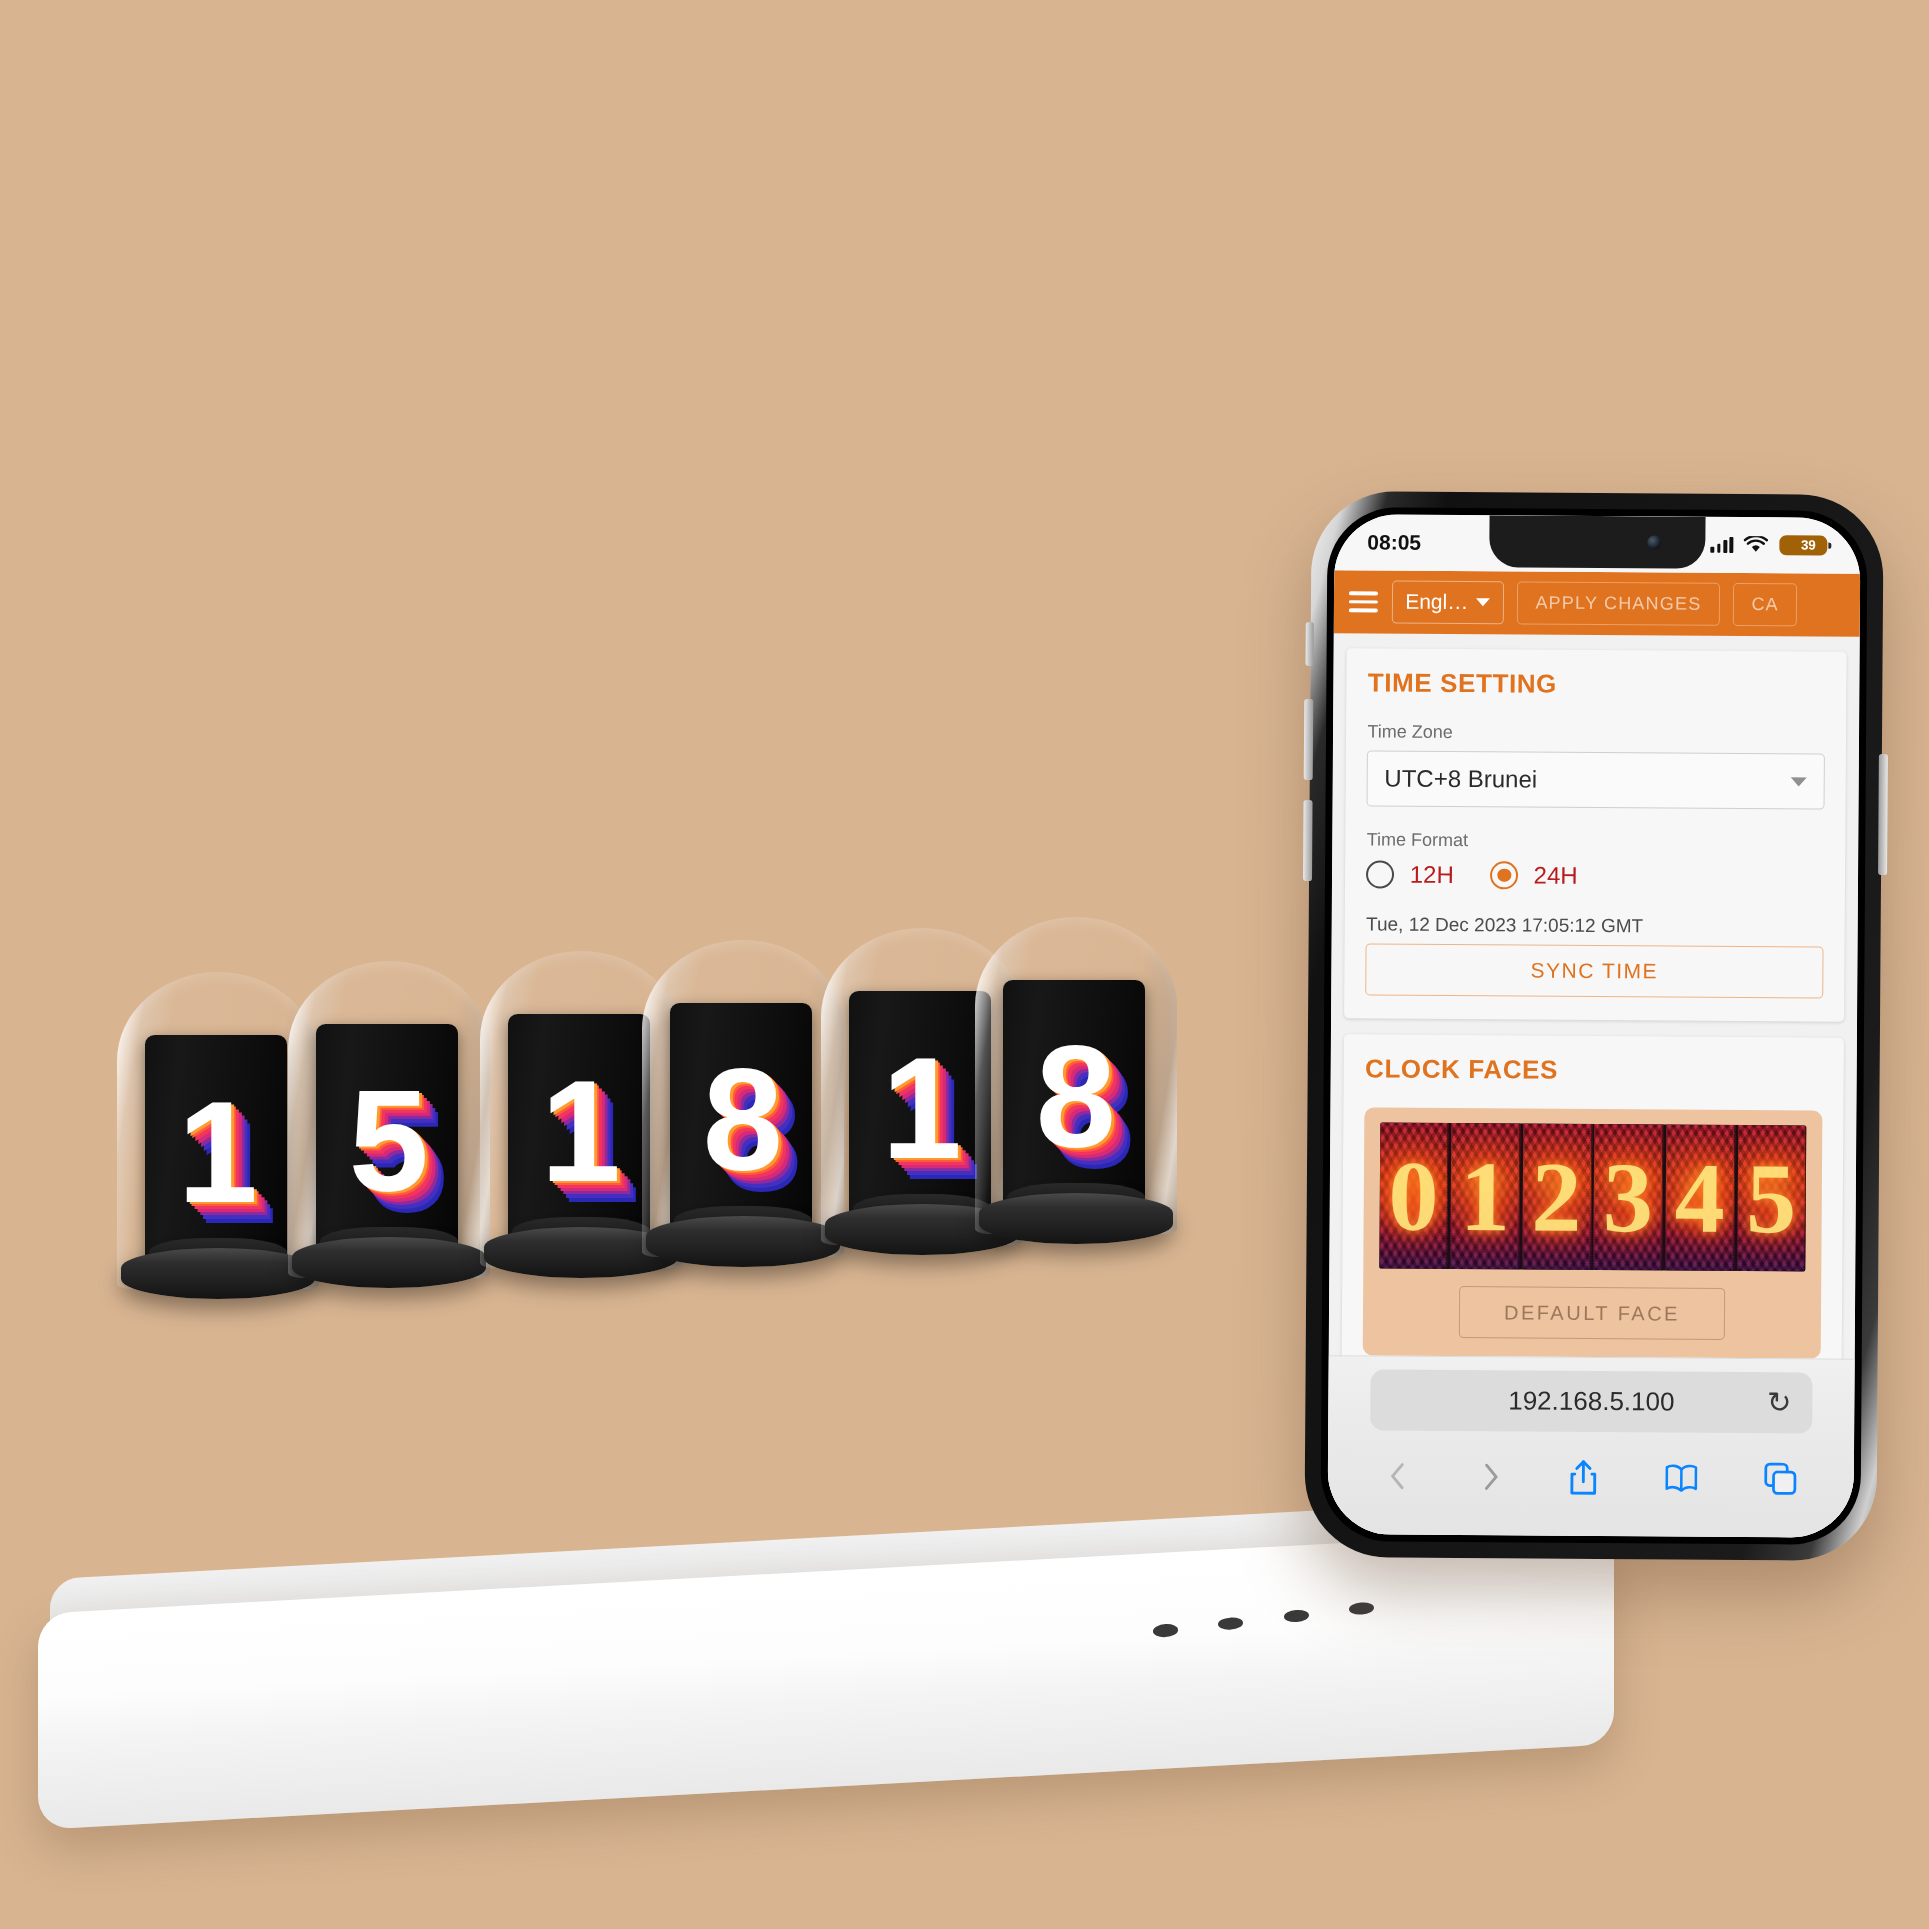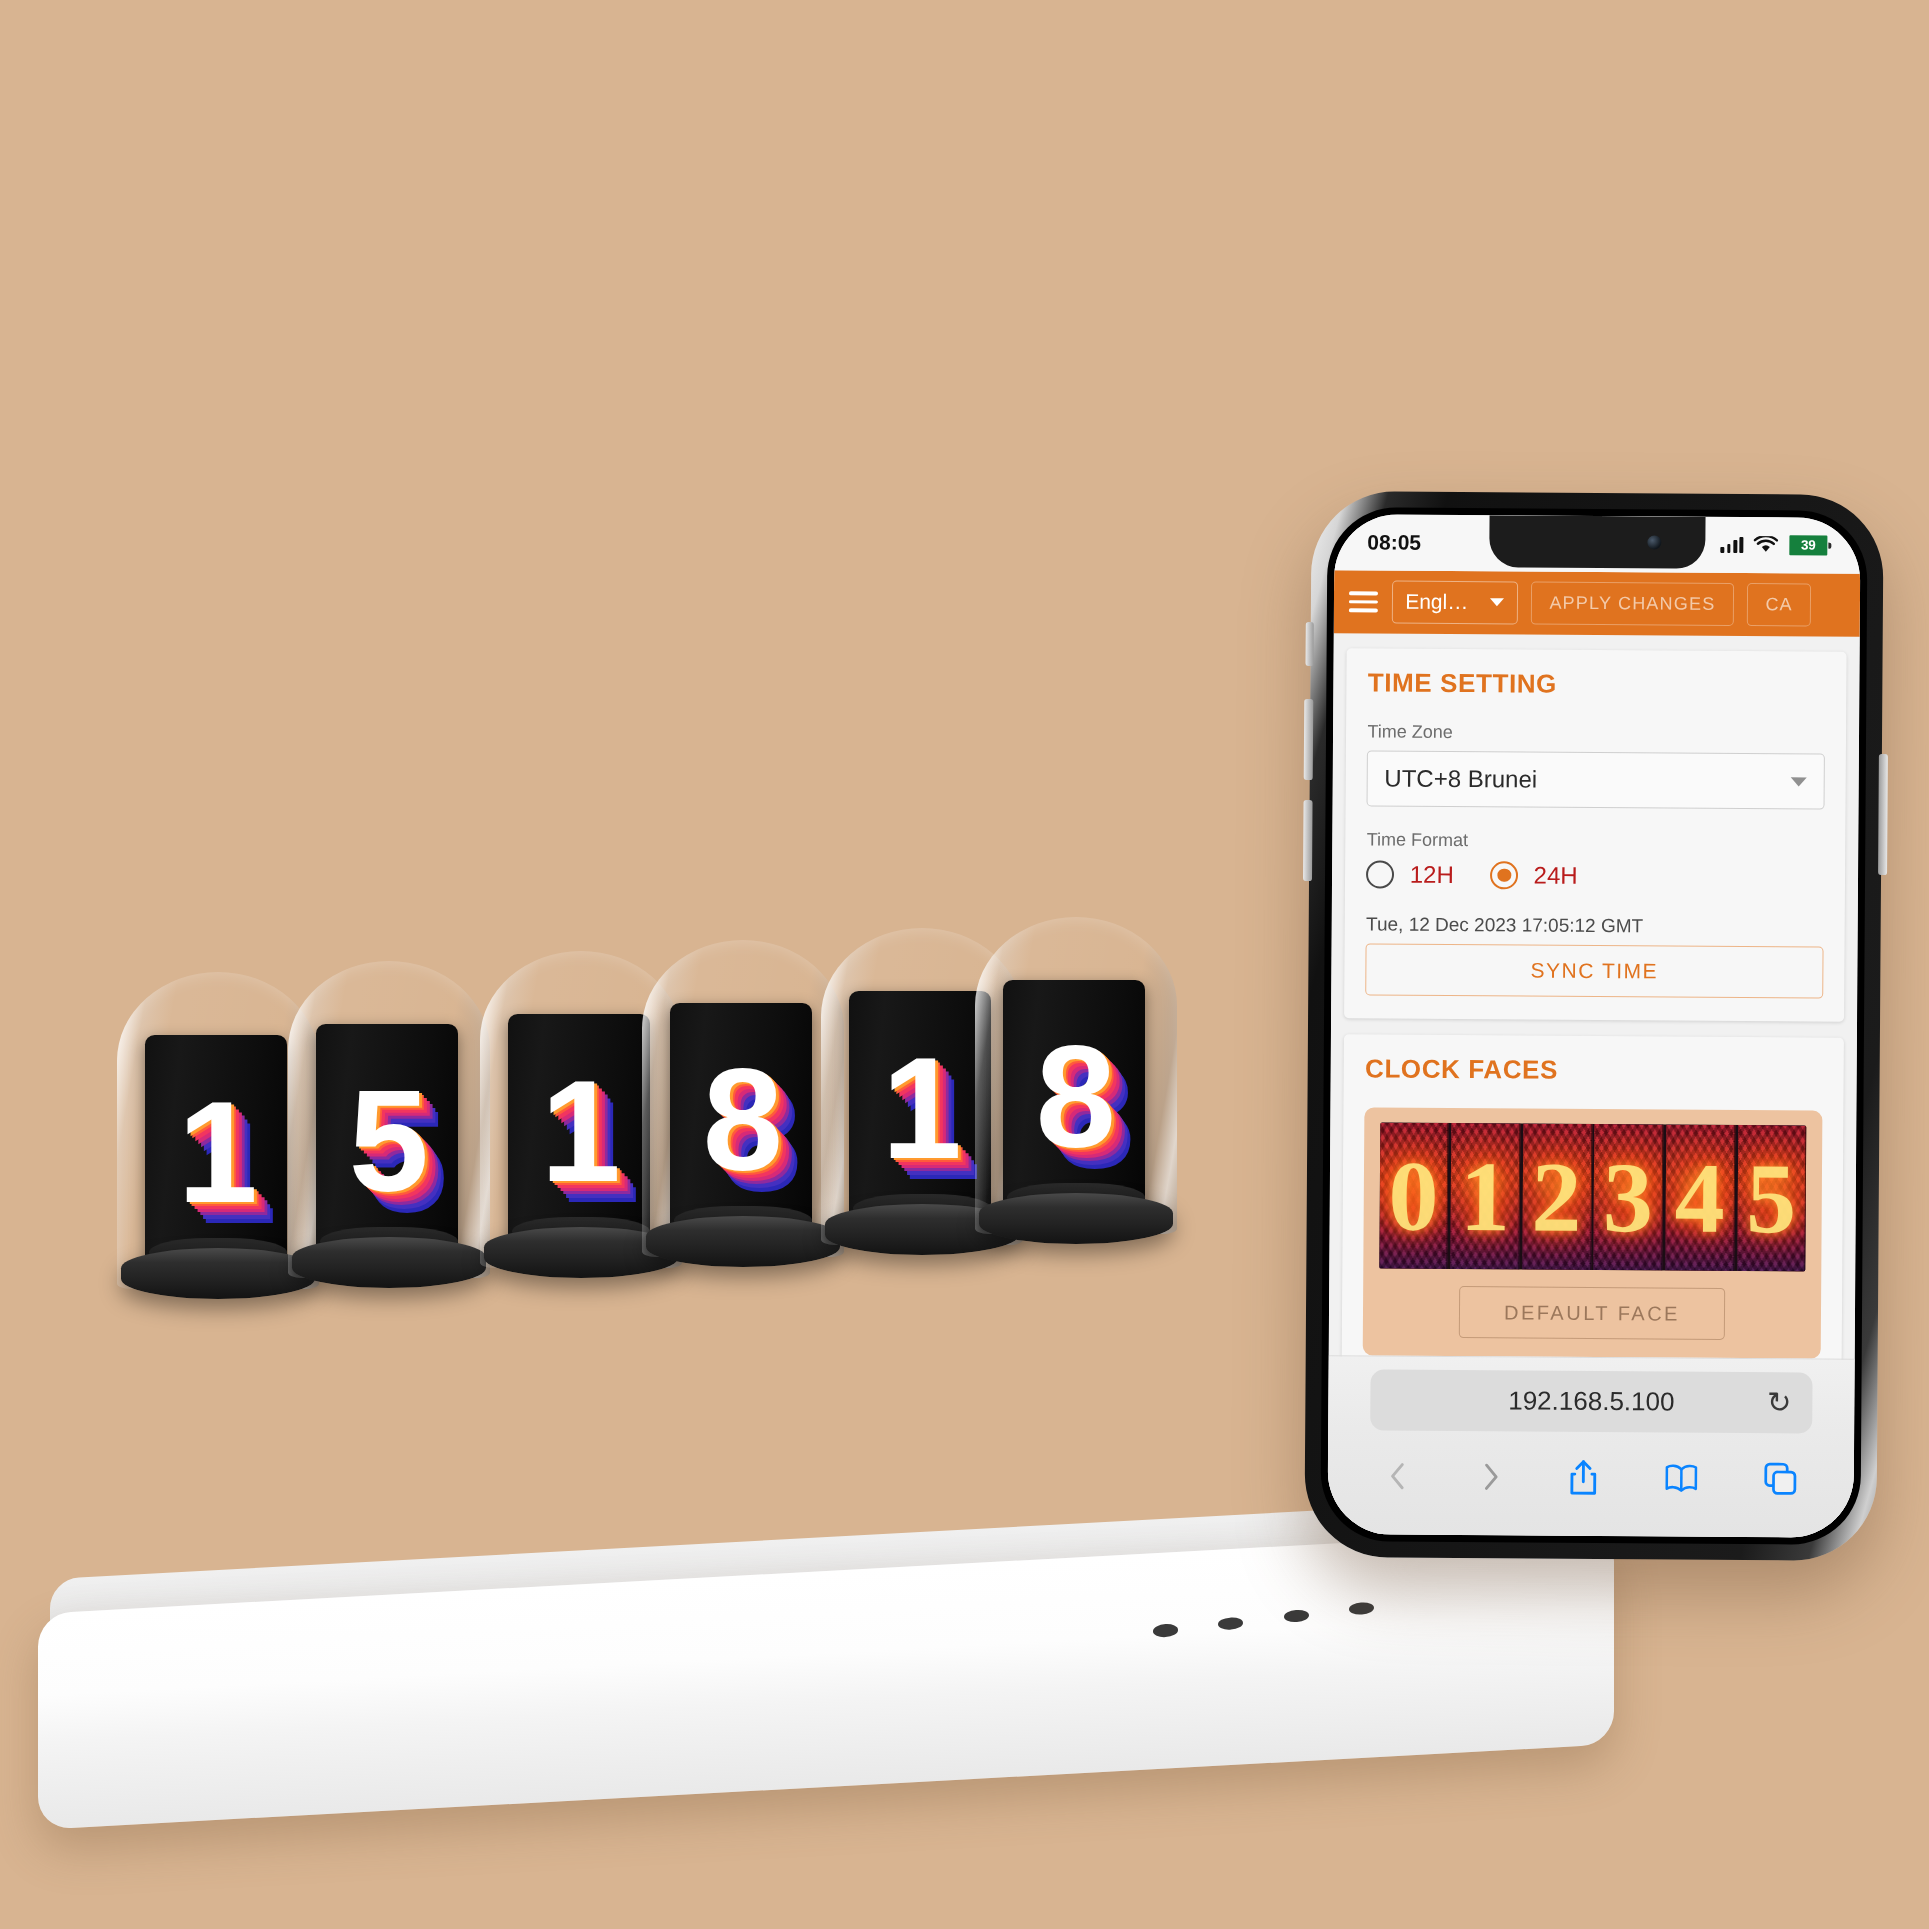--- a/index.html
+++ b/index.html
@@ -114,33 +114,33 @@
   .notch .cam{position:absolute;right:44px;top:19px;width:14.4px;height:14.4px;border-radius:50%;
     background:radial-gradient(circle at 35% 35%,#4b5a6b,#10161c 70%);}
   .statusbar{
     position:absolute;left:0;top:0;width:100%;height:56px;background:#f7f7f7;z-index:5;
     display:flex;align-items:center;justify-content:space-between;
     padding:0 33px;box-sizing:border-box;font-size:21px;font-weight:bold;color:#111;
   }
   .sb-right{display:flex;align-items:center;gap:10.6px;}
   .bars{display:flex;align-items:flex-end;gap:2.4px;height:16.3px;}
   .bars i{width:3.8px;background:#111;border-radius:1px;display:block;}
-  .batt{width:38px;height:20px;border-radius:1px;background:#15803d;color:#fff;
-    font-size:13.4px;display:flex;align-items:center;justify-content:center;position:relative;font-weight:bold;}
+  .batt{width:38px;height:20px;border-radius:7px;background:#a16207;color:#fff;
+    font-size:13.4px;display:flex;align-items:center;justify-content:center;position:relative;font-weight:bold;padding-left:10px;}
   .batt:after{content:"";position:absolute;right:-3.8px;top:6.7px;width:2.9px;height:6.7px;background:#2b2b2b;border-radius:0 1.9px 1.9px 0;}
 
   .appbar{
     position:absolute;left:0;top:56px;width:100%;height:63px;background:#e0731f;z-index:4;
     display:flex;align-items:center;gap:13.4px;padding:0 15.4px;box-sizing:border-box;
   }
   .hamb{width:29px;display:flex;flex-direction:column;gap:4.8px;flex:0 0 auto;}
   .hamb i{height:3.8px;background:#fff;border-radius:1.9px;display:block;}
   .lang-box{
     border:1px solid rgba(255,255,255,.45);border-radius:4.8px;
-    height:41px;display:flex;align-items:center;gap:22px;padding:0 12.5px;
+    height:41px;display:flex;align-items:center;gap:8px;padding:0 12.5px;
     color:#fff;font-size:21px;flex:0 0 auto;
   }
   .caret{width:0;height:0;border-left:7.7px solid transparent;border-right:7.7px solid transparent;border-top:8.6px solid #fff;}
   .ab-btn{
     border:1px solid rgba(255,255,255,.32);border-radius:4.8px;height:41px;
     display:flex;align-items:center;justify-content:center;padding:0 17.3px;
     color:rgba(255,255,255,.62);font-size:18px;letter-spacing:1.2px;white-space:nowrap;flex:0 0 auto;
   }
 
   .content{position:absolute;left:0;top:119px;right:0;bottom:0;background:#f1f1f1;overflow:hidden;}

